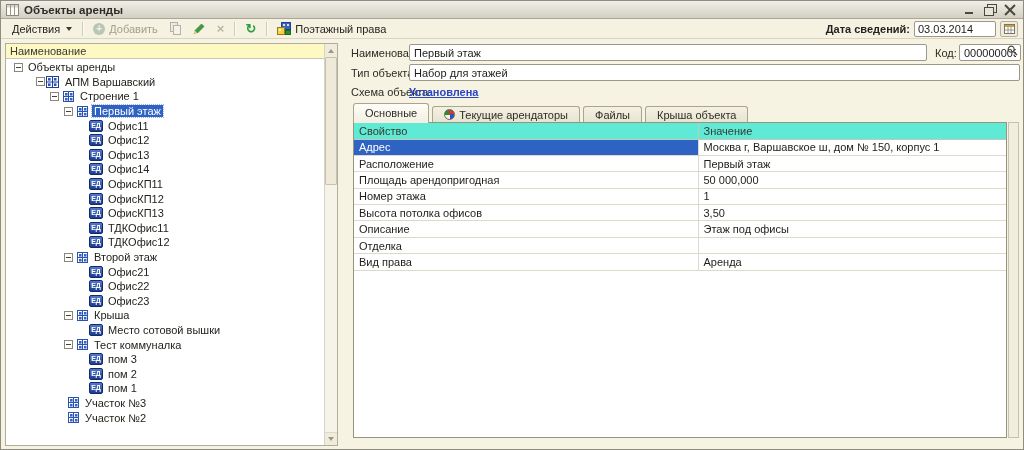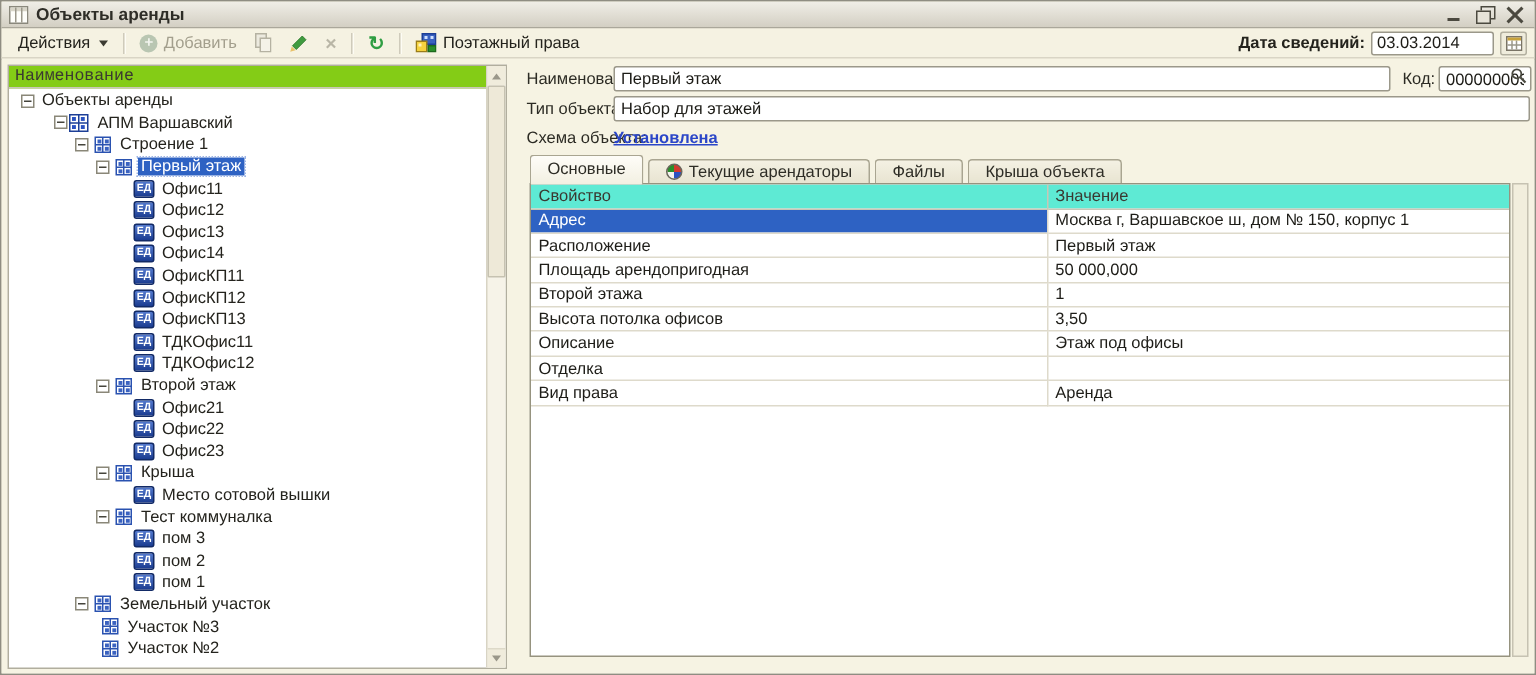--- a/index.html
+++ b/index.html
@@ -53,22 +53,22 @@
   .cal-btn { width:18px; height:16px; background:#efecdc; border:1px solid #b3b0a0; border-radius:2px; display:flex; align-items:center; justify-content:center; }
   
   .main { position:absolute; top:39px; left:0; right:0; bottom:0; background:#f6f3e3; }
   
   .tree-panel {
     position:absolute; left:4px; top:3px; width:333px; height:403px;
     border:1px solid #b1ae9e; background:#fff; display:flex;
   }
   .tree-col { flex:1; display:flex; flex-direction:column; overflow:hidden; }
   .tree-header {
-    height:15px; flex:none; background:#84cc16; border-bottom:1px solid #c9c6b6;
-    padding:1px 4px; color:#3a3931; overflow:hidden;font-family:Liberation Mono, monospace;
+    height:15px; flex:none; background:#fef9c3; border-bottom:1px solid #c9c6b6;
+    padding:1px 4px; color:#3a3931; overflow:hidden;
   }
   .tree-body { flex:1; overflow:hidden; padding-top:1px; }
   .tree-row { height:14.6px; display:flex; align-items:center; white-space:nowrap; overflow:hidden; }
   .indent { flex:none; }
   .expander { width:9px; height:9px; border:1px solid #8a8778; background:#fff; position:relative; flex:none; }
   .expander::after { content:""; position:absolute; left:1px; right:1px; top:3px; height:1px; background:#45443c; }
   .tree-label { padding:0 2px; margin-left:3px; }
   .tree-label.sel { background:#2e62c3; color:#fff; outline:1px dotted #9db4e4; }
   .t-icon { margin-left:3px; flex:none; display:inline-flex; }
   .unit-badge {
@@ -370,34 +370,20 @@
             </div>
             <div class="tree-row">
               <span class="indent" style="width: 80px;"></span>
               <span class="unit-badge">ЕД</span>
               <span class="tree-label">пом 2</span>
             </div>
             <div class="tree-row">
               <span class="indent" style="width: 80px;"></span>
               <span class="unit-badge">ЕД</span>
               <span class="tree-label">пом 1</span>
-            </div>
-            <div class="tree-row">
-              <span class="indent" style="width: 44px;"></span>
-              <span class="expander"></span>
-              <svg width="13" height="13" viewBox="0 0 13 13" class="t-icon">
-                <rect x="1.5" y="1.5" width="10" height="10" fill="#fff" stroke="#2a52b0"></rect>
-                <line x1="6.5" y1="1.5" x2="6.5" y2="11.5" stroke="#2a52b0"></line>
-                <line x1="1.5" y1="6.5" x2="11.5" y2="6.5" stroke="#2a52b0"></line>
-                <rect x="3" y="3" width="2.6" height="2.6" fill="#3a62c0"></rect>
-                <rect x="7.9" y="3" width="2.6" height="2.6" fill="#3a62c0"></rect>
-                <rect x="3" y="7.9" width="2.6" height="2.6" fill="#3a62c0"></rect>
-                <rect x="7.9" y="7.9" width="2.6" height="2.6" fill="#3a62c0"></rect>
-              </svg>
-              <span class="tree-label">Земельный участок</span>
             </div>
             <div class="tree-row">
               <span class="indent" style="width: 58px;"></span>
               <svg width="13" height="13" viewBox="0 0 13 13" class="t-icon">
                 <rect x="1.5" y="1.5" width="10" height="10" fill="#fff" stroke="#2a52b0"></rect>
                 <line x1="6.5" y1="1.5" x2="6.5" y2="11.5" stroke="#2a52b0"></line>
                 <line x1="1.5" y1="6.5" x2="11.5" y2="6.5" stroke="#2a52b0"></line>
                 <rect x="3" y="3" width="2.6" height="2.6" fill="#3a62c0"></rect>
                 <rect x="7.9" y="3" width="2.6" height="2.6" fill="#3a62c0"></rect>
                 <rect x="3" y="7.9" width="2.6" height="2.6" fill="#3a62c0"></rect>
@@ -480,21 +466,21 @@
               </tr>
               <tr>
                 <td class="">Расположение</td>
                 <td>Первый этаж</td>
               </tr>
               <tr>
                 <td class="">Площадь арендопригодная</td>
                 <td>50 000,000</td>
               </tr>
               <tr>
-                <td class="">Второй этажа</td>
+                <td class="">Номер этажа</td>
                 <td>1</td>
               </tr>
               <tr>
                 <td class="">Высота потолка офисов</td>
                 <td>3,50</td>
               </tr>
               <tr>
                 <td class="">Описание</td>
                 <td>Этаж под офисы</td>
               </tr>

